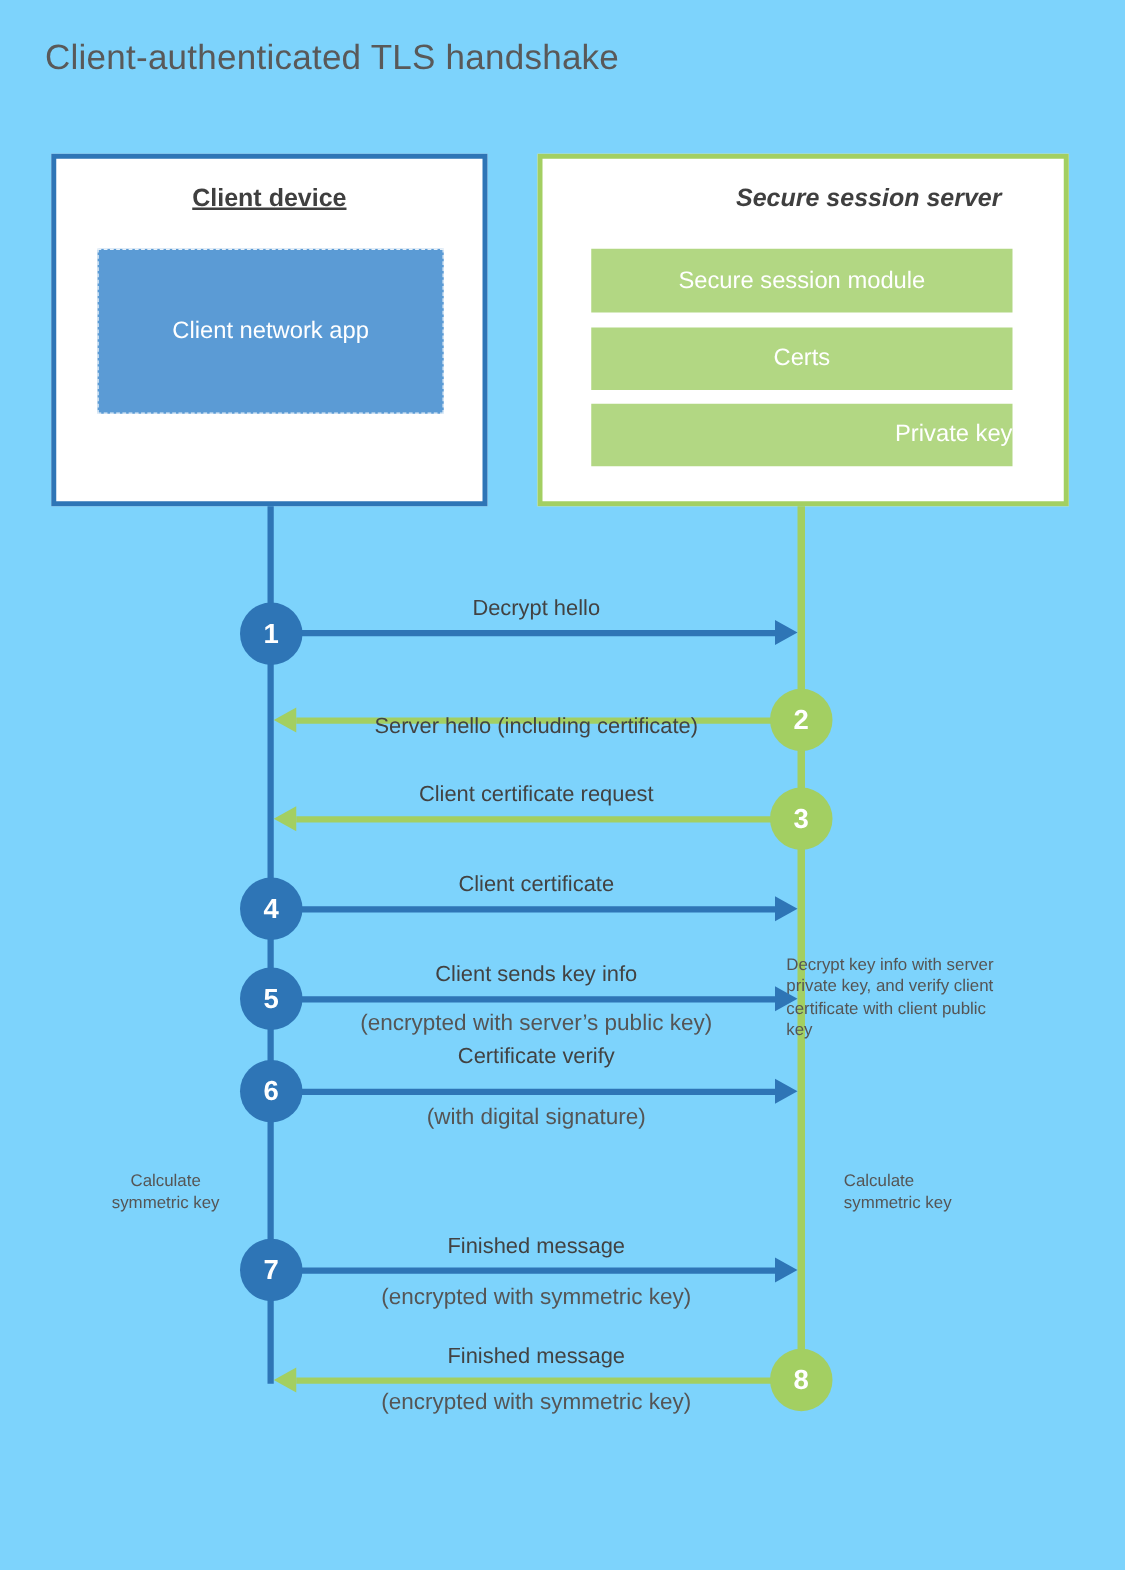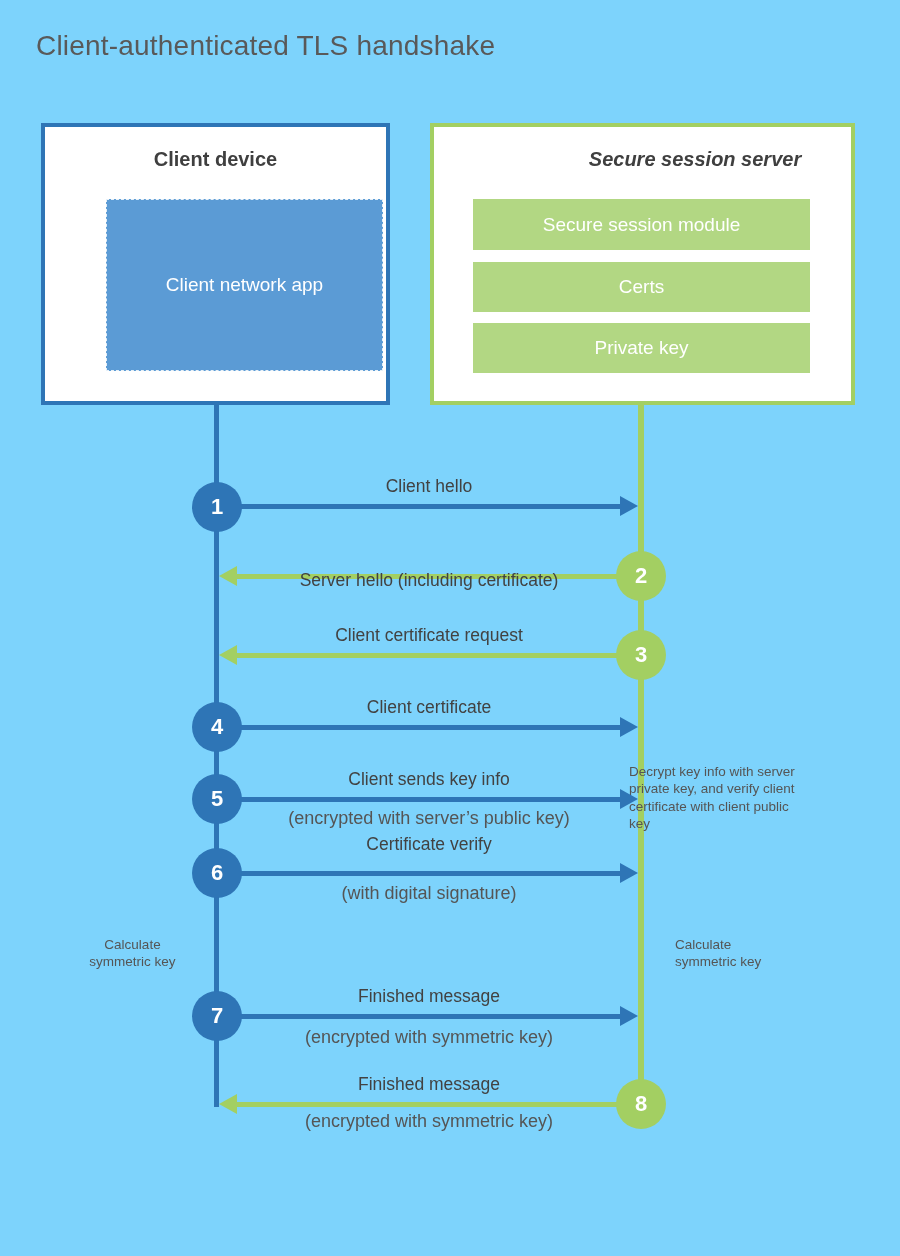--- a/index.html
+++ b/index.html
@@ -10,32 +10,32 @@
   *{margin:0;padding:0;box-sizing:border-box;}
   body{background:#ffffff;font-family:"Liberation Sans","DejaVu Sans",sans-serif;}
   .canvas{position:relative;width:900px;height:1256px;background:#7dd3fc;overflow:hidden;}
 
   .title{position:absolute;left:36px;top:30px;font-size:28px;font-weight:300;color:var(--text_gray);letter-spacing:.2px;}
 
   .actor-box{position:absolute;top:123px;height:282px;background:#fff;border-width:4px;border-style:solid;}
   .client-box{left:41px;width:349px;border-color:var(--blue);}
   .server-box{left:430px;width:425px;border-color:var(--green);}
   .actor-title{position:absolute;top:148px;font-size:20px;font-weight:bold;color:var(--text_dark);text-align:center;}
-  .client-title{left:41px;width:349px;}
+  .client-title{left:41px;width:349px;text-decoration:underline;}
   .server-title{left:442px;width:506px;font-style:italic;}
 
-  .app-box{position:absolute;left:78px;top:199px;width:277px;height:172px;background:var(--blue_fill);
-    border:1px dashed rgba(255,255,255,.85);display:flex;align-items:center;justify-content:center;margin-left:28px;}
+  .app-box{position:absolute;left:78px;top:199px;width:277px;height:132px;background:var(--blue_fill);
+    border:1px dashed rgba(255,255,255,.85);display:flex;align-items:center;justify-content:center;}
   .app-box span{display:block;width:170px;text-align:center;color:#fff;font-size:19px;line-height:1.5;}
 
   .server-bar{position:absolute;left:473px;width:337px;height:50px;background:var(--green_fill);
     color:#fff;font-size:19px;text-align:center;line-height:50px;}
   .bar-1{top:199px;height:51px;line-height:51px;}
   .bar-2{top:262px;}
-  .bar-3{top:323px;}
+  .bar-3{top:323px;text-align:right;}
 
   .vline{position:absolute;top:405px;}
   .vline.blue{left:214px;width:5px;height:702px;background:var(--blue);}
   .vline.green{left:638px;width:6px;height:702px;background:var(--green);}
 
   .circle{position:absolute;width:50px;height:50px;border-radius:50%;color:#fff;font-size:22px;font-weight:bold;
     display:flex;align-items:center;justify-content:center;z-index:3;}
   .circle.blue{background:var(--blue);left:192px;}
   .circle.green{background:var(--green);left:616px;}
 
@@ -70,21 +70,21 @@
   <div class="actor-box server-box"></div>
   <div class="actor-title server-title">Secure session server</div>
   <div class="server-bar bar-2">Certs</div>
   <div class="server-bar bar-1">Secure session module</div>
   <div class="server-bar bar-3">Private key</div>
 
   <div class="vline blue"></div>
   <div class="vline green"></div>
 
   <div>
-    <div class="msg-label" style="top:476px">Client hello</div>
+    <div class="msg-label" style="top:476px">Decrypt hello</div>
     <div class="shaft blue" style="top:504px"></div>
     <div class="ah right" style="top:496px"></div>
     <div class="circle blue" style="top:482px">1</div>
   </div>
 
   <div>
     <div class="msg-label" style="top:570px">Server hello (including certificate)</div>
     <div class="shaft green" style="top:574px"></div>
     <div class="ah left" style="top:566px"></div>
     <div class="circle green" style="top:551px">2</div>

